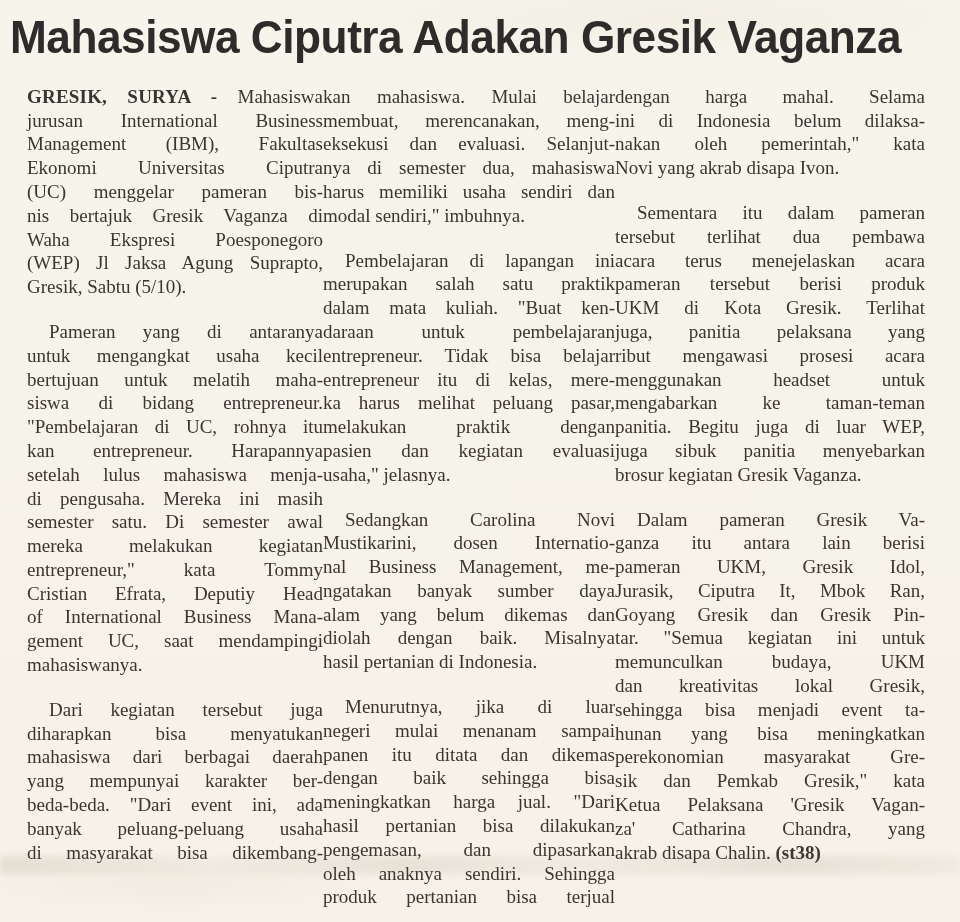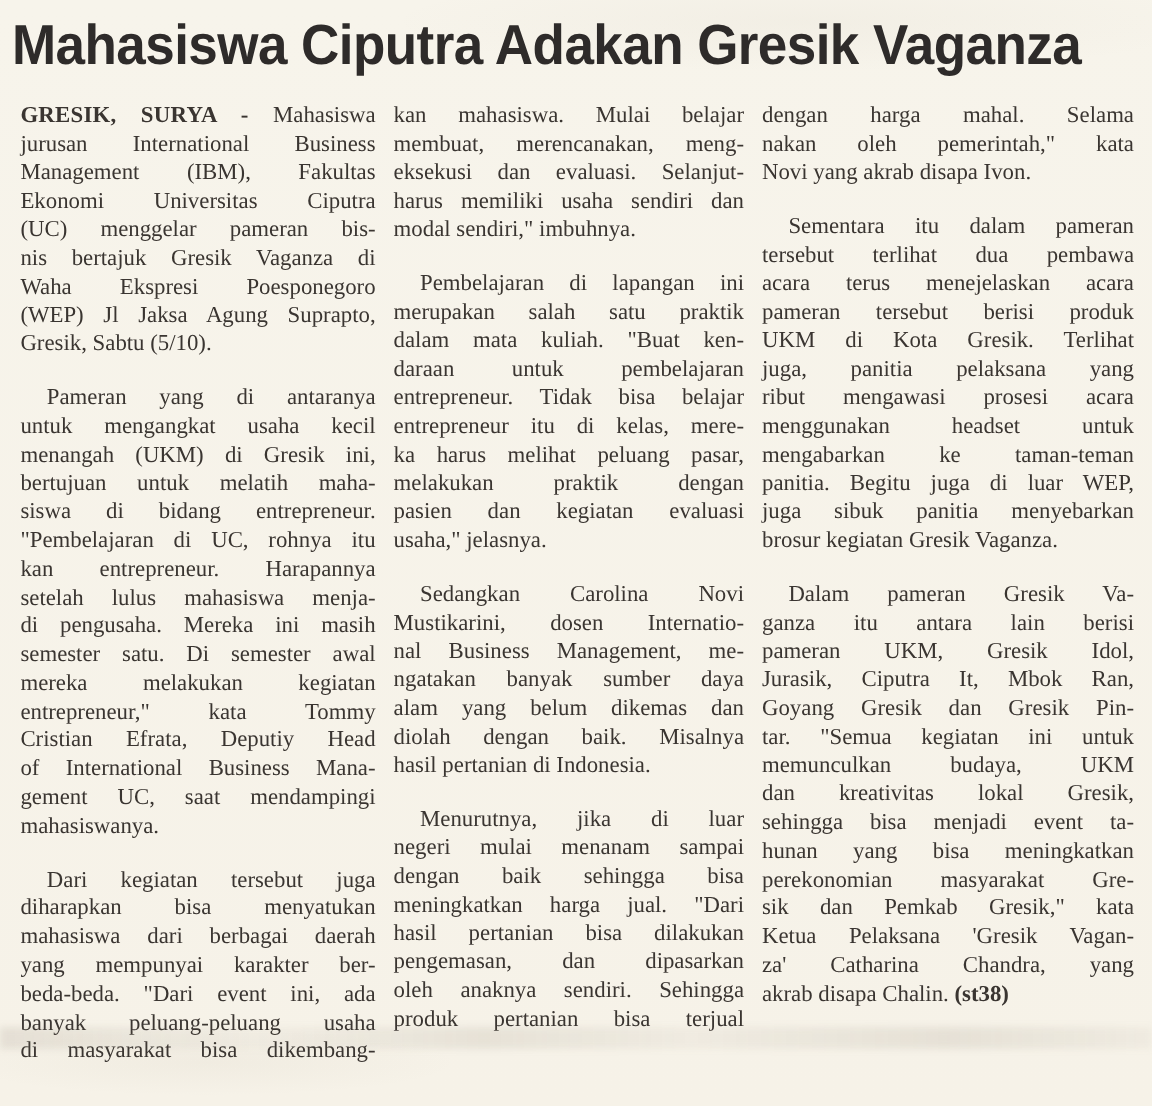--- a/index.html
+++ b/index.html
@@ -43,24 +43,23 @@
     line-height: 1.08;
     letter-spacing: -0.5px;
     color: #2e2b2a;
     white-space: nowrap;
     display: inline-block;
     transform: scaleX(0.94);
     transform-origin: 0 50%;
   }
   .columns {
     margin: 22px 0 0 0;
-    padding: 0 19px 0 17px;
+    padding: 0 19px 0 27px;
     display: grid;
     grid-template-columns: 296px 292px 310px;
-    column-gap: 15px;
     font-size: 19px;
     line-height: 23.8px;
   }
   .para { margin: 0; }
   .line {
     text-align: justify;
     text-align-last: justify;
     white-space: normal;
   }
   .line.last { text-align-last: left; }
@@ -94,21 +93,20 @@
           <div class="line">Ekonomi Universitas Ciputra</div>
           <div class="line">(UC) menggelar pameran bis-</div>
           <div class="line">nis bertajuk Gresik Vaganza di</div>
           <div class="line">Waha Ekspresi Poesponegoro</div>
           <div class="line">(WEP) Jl Jaksa Agung Suprapto,</div>
           <div class="line last">Gresik, Sabtu (5/10).</div>
         </div>
         <div class="para">
           <div class="line indent">Pameran yang di antaranya</div>
           <div class="line">untuk mengangkat usaha kecil</div>
-          <div class="line">menangah (UKM) di Gresik ini,</div>
           <div class="line">bertujuan untuk melatih maha-</div>
           <div class="line">siswa di bidang entrepreneur.</div>
           <div class="line">"Pembelajaran di UC, rohnya itu</div>
           <div class="line">kan entrepreneur. Harapannya</div>
           <div class="line">setelah lulus mahasiswa menja-</div>
           <div class="line">di pengusaha. Mereka ini masih</div>
           <div class="line">semester satu. Di semester awal</div>
           <div class="line">mereka melakukan kegiatan</div>
           <div class="line">entrepreneur," kata Tommy</div>
           <div class="line">Cristian Efrata, Deputiy Head</div>
@@ -124,20 +122,21 @@
           <div class="line">beda-beda. "Dari event ini, ada</div>
           <div class="line">banyak peluang-peluang usaha</div>
           <div class="line">di masyarakat bisa dikembang-</div>
         </div>
       </div>
     <div class="col">
         <div class="para">
           <div class="line">kan mahasiswa. Mulai belajar</div>
           <div class="line">membuat, merencanakan, meng-</div>
           <div class="line">eksekusi dan evaluasi. Selanjut-</div>
+          <div class="line">nya di semester dua, mahasiswa</div>
           <div class="line">harus memiliki usaha sendiri dan</div>
           <div class="line last">modal sendiri," imbuhnya.</div>
         </div>
         <div class="para">
           <div class="line indent">Pembelajaran di lapangan ini</div>
           <div class="line">merupakan salah satu praktik</div>
           <div class="line">dalam mata kuliah. "Buat ken-</div>
           <div class="line">daraan untuk pembelajaran</div>
           <div class="line">entrepreneur. Tidak bisa belajar</div>
           <div class="line">entrepreneur itu di kelas, mere-</div>
@@ -151,31 +150,33 @@
           <div class="line">Mustikarini, dosen Internatio-</div>
           <div class="line">nal Business Management, me-</div>
           <div class="line">ngatakan banyak sumber daya</div>
           <div class="line">alam yang belum dikemas dan</div>
           <div class="line">diolah dengan baik. Misalnya</div>
           <div class="line last">hasil pertanian di Indonesia.</div>
         </div>
         <div class="para">
           <div class="line indent">Menurutnya, jika di luar</div>
           <div class="line">negeri mulai menanam sampai</div>
+          <div class="line">panen itu ditata dan dikemas</div>
           <div class="line">dengan baik sehingga bisa</div>
           <div class="line">meningkatkan harga jual. "Dari</div>
           <div class="line">hasil pertanian bisa dilakukan</div>
           <div class="line">pengemasan, dan dipasarkan</div>
           <div class="line">oleh anaknya sendiri. Sehingga</div>
           <div class="line">produk pertanian bisa terjual</div>
         </div>
       </div>
     <div class="col">
         <div class="para">
           <div class="line">dengan harga mahal. Selama</div>
+          <div class="line">ini di Indonesia belum dilaksa-</div>
           <div class="line">nakan oleh pemerintah," kata</div>
           <div class="line last">Novi yang akrab disapa Ivon.</div>
         </div>
         <div class="para">
           <div class="line indent">Sementara itu dalam pameran</div>
           <div class="line">tersebut terlihat dua pembawa</div>
           <div class="line">acara terus menejelaskan acara</div>
           <div class="line">pameran tersebut berisi produk</div>
           <div class="line">UKM di Kota Gresik. Terlihat</div>
           <div class="line">juga, panitia pelaksana yang</div>

